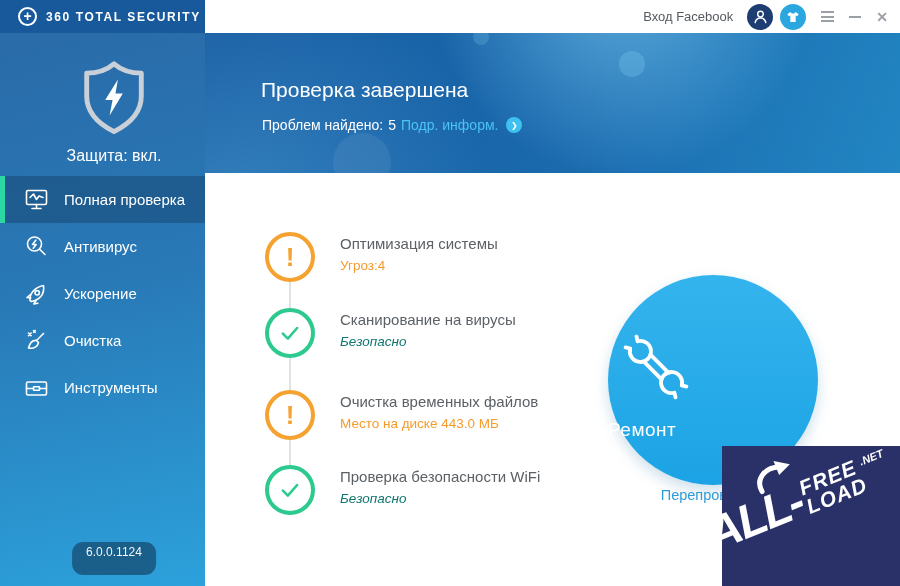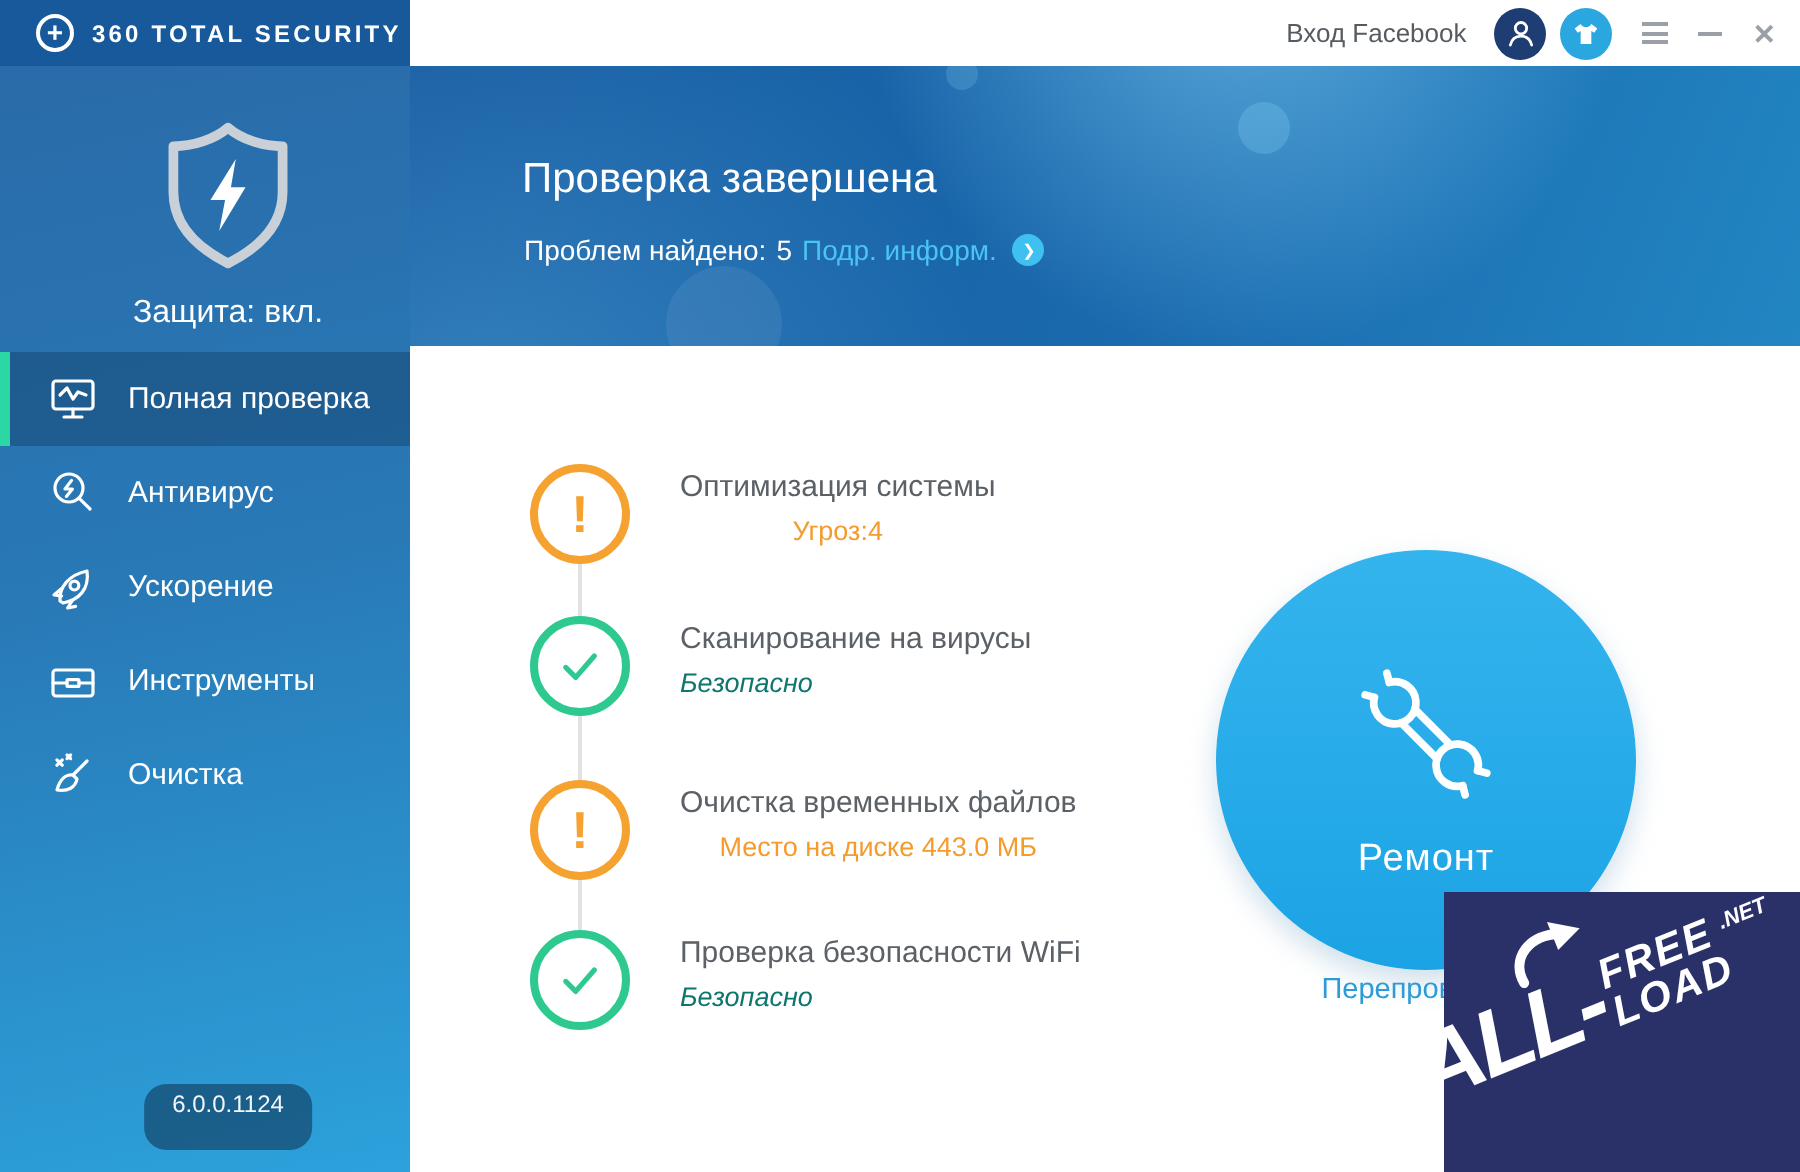--- a/index.html
+++ b/index.html
@@ -99,30 +99,30 @@
     width:50px; height:50px; border-radius:50%; border:4px solid; background:#fff;
     display:flex; align-items:center; justify-content:center; flex:0 0 auto;
     position:relative; z-index:1;
   }
   .warning .ci-circle { border-color:#F5A230; }
   .ok .ci-circle { border-color:#2DC98F; }
   .bang { color:#F5A230; font-size:26px; font-weight:bold; line-height:1; }
   .ci-text { margin-left:25px; padding-top:3px; }
   .ci-title { color:#5B6166; font-size:15px; }
   .ci-status { font-size:13.5px; margin-top:6px; }
-  .warning .ci-status { color:#F59B2D;text-align:center; }
+  .warning .ci-status { color:#F59B2D; }
   .ok .ci-status { color:#0f766e;font-style:italic; }
 
   
   .repair-circle {
     position:absolute; left:403px; top:102px; width:210px; height:210px;
     border-radius:50%;
     background:linear-gradient(180deg, #34B4ED 0%, #1CA3E5 100%);
     box-shadow:0 6px 14px rgba(80,140,180,0.28);
-    display:flex; flex-direction:column; align-items:center; justify-content:center;
+    display:flex; flex-direction:column; justify-content:center;
     cursor:pointer;
   }
   .repair-label { color:#fff; font-size:19px; margin-top:4px; letter-spacing:0.5px; }
   .recheck-link {
     position:absolute; left:403px; top:314px; width:210px; text-align:center;
     color:#2E9BD6; font-size:14.5px; cursor:pointer;
   }
 
   
   .watermark {
@@ -208,35 +208,35 @@
         <svg class="menu-icon" viewBox="0 0 27 27" fill="none" stroke="#fff" stroke-width="1.6" stroke-linecap="round" stroke-linejoin="round">
           <path d="M7 20.5 C6.5 14 11 7.5 20.5 5.5 C21.8 14.5 16.5 20 8.5 21.5 Z"></path>
           <circle cx="14.2" cy="12.8" r="2.2"></circle>
           <path d="M7.5 14.5 L4 17.5 L7.8 18"></path>
           <path d="M13 20.5 L10.8 24 L14.8 23.2"></path>
         </svg>
         <span class="menu-label">Ускорение</span>
       </div>
       <div class="menu-item">
         <svg class="menu-icon" viewBox="0 0 27 27" fill="none" stroke="#fff" stroke-width="1.6" stroke-linecap="round" stroke-linejoin="round">
+          <line x1="20.5" y1="6.5" x2="13.5" y2="13.5"></line>
+          <path d="M13.5 13.5 C10 13 7 15.5 5.5 21 C11 22 14.8 19.5 15.5 15.5 Z"></path>
+          <path d="M5.5 6 l2.6 2.6 M8.1 6 l-2.6 2.6"></path>
+          <path d="M10.5 3.5 l1.8 1.8 M12.3 3.5 l-1.8 1.8"></path>
+        </svg>
+        <span class="menu-label">Очистка</span>
+      </div>
+      <div class="menu-item">
+        <svg class="menu-icon" viewBox="0 0 27 27" fill="none" stroke="#fff" stroke-width="1.6" stroke-linecap="round" stroke-linejoin="round">
           <rect x="3.5" y="8" width="20" height="13" rx="1.5"></rect>
           <line x1="3.5" y1="14.5" x2="10.5" y2="14.5"></line>
           <line x1="16.5" y1="14.5" x2="23.5" y2="14.5"></line>
           <rect x="10.5" y="12.8" width="6" height="3.4" rx="0.5"></rect>
         </svg>
         <span class="menu-label">Инструменты</span>
-      </div>
-      <div class="menu-item">
-        <svg class="menu-icon" viewBox="0 0 27 27" fill="none" stroke="#fff" stroke-width="1.6" stroke-linecap="round" stroke-linejoin="round">
-          <line x1="20.5" y1="6.5" x2="13.5" y2="13.5"></line>
-          <path d="M13.5 13.5 C10 13 7 15.5 5.5 21 C11 22 14.8 19.5 15.5 15.5 Z"></path>
-          <path d="M5.5 6 l2.6 2.6 M8.1 6 l-2.6 2.6"></path>
-          <path d="M10.5 3.5 l1.8 1.8 M12.3 3.5 l-1.8 1.8"></path>
-        </svg>
-        <span class="menu-label">Очистка</span>
       </div>
     </div>
 
     <div class="version-pill">6.0.0.1124</div>
   </div>
 
   <div class="header">
     <div class="bokeh bk1"></div>
     <div class="bokeh bk2"></div>
     <div class="bokeh bk3"></div>

